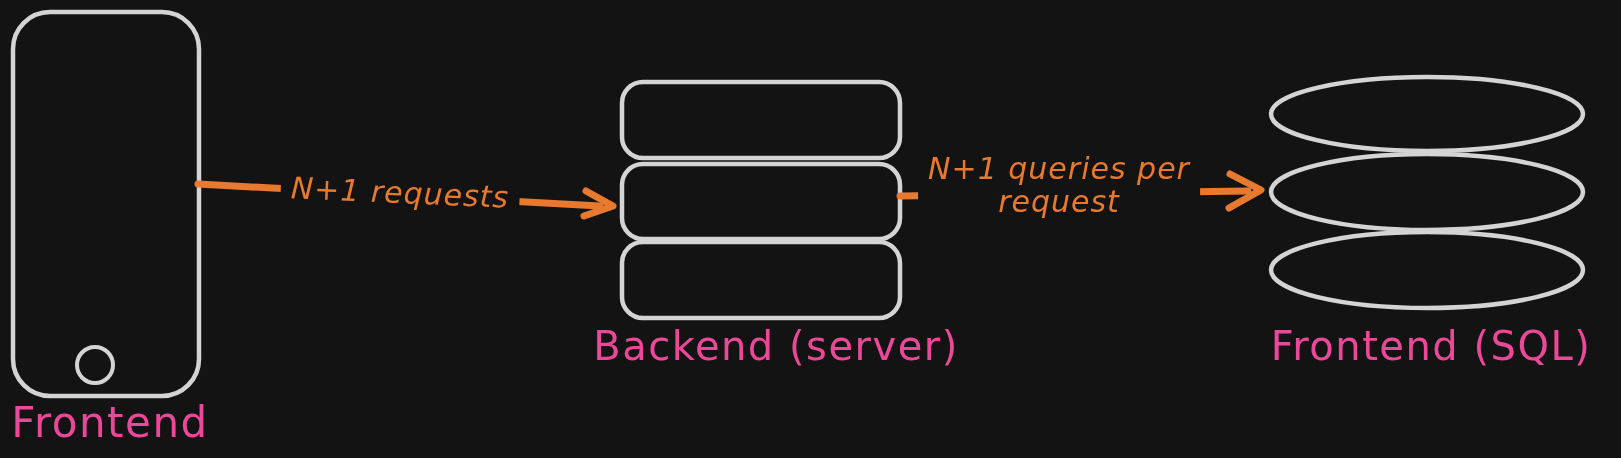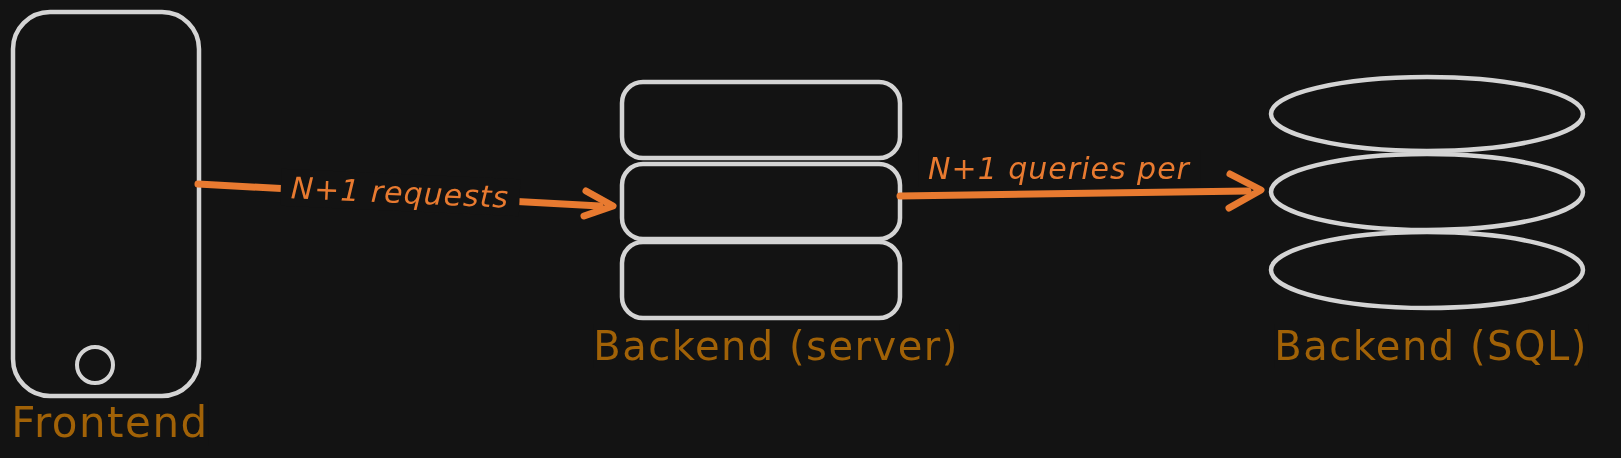--- a/index.html
+++ b/index.html
@@ -6,21 +6,21 @@
   .canvas{
     position:relative;
     width:1621px;height:458px;
     background:#131313;
     overflow:hidden;
     font-family:"DejaVu Sans", sans-serif;
   }
   .canvas svg{position:absolute;left:0;top:0;}
   .label{
     position:absolute;
-    color:#a16207;
+    color:#ec4899;
     white-space:nowrap;
     letter-spacing:1.5px;
     transform:translateX(-50%);
     background:#131313;
     line-height:1.1;
   }
   .node-label{font-size:40px;}
   .frontend-label{font-size:42px;padding-left:20px;}
   .arrow-label{
     color:#e87a30;
@@ -64,21 +64,22 @@
     <g fill="none" stroke="#e87a30" stroke-width="7" stroke-linecap="round" stroke-linejoin="round">
       <path d="M900 196 L1248 191"></path>
       <path d="M1230 174 L1261 190 L1229 208"></path>
     </g>
   </svg>
 
   <div class="label node-label frontend-label" style="left:100px; top:400px;">Frontend</div>
 
   <div class="label node-label" style="left:776px; top:324px;">Backend (server)</div>
 
-  <div class="label node-label" style="left:1431px; top:324px;">Backend (SQL)</div>
+  <div class="label node-label" style="left:1431px; top:324px;">Frontend (SQL)</div>
 
   <div class="label arrow-label tilt" style="left:400px; top:174px;">N+1 requests</div>
 
   <div class="label arrow-label" style="left:1059px; top:150px;">
     <div>N+1 queries per</div>
+    <div>request</div>
   </div>
 
 </div>
 
 </body></html>

